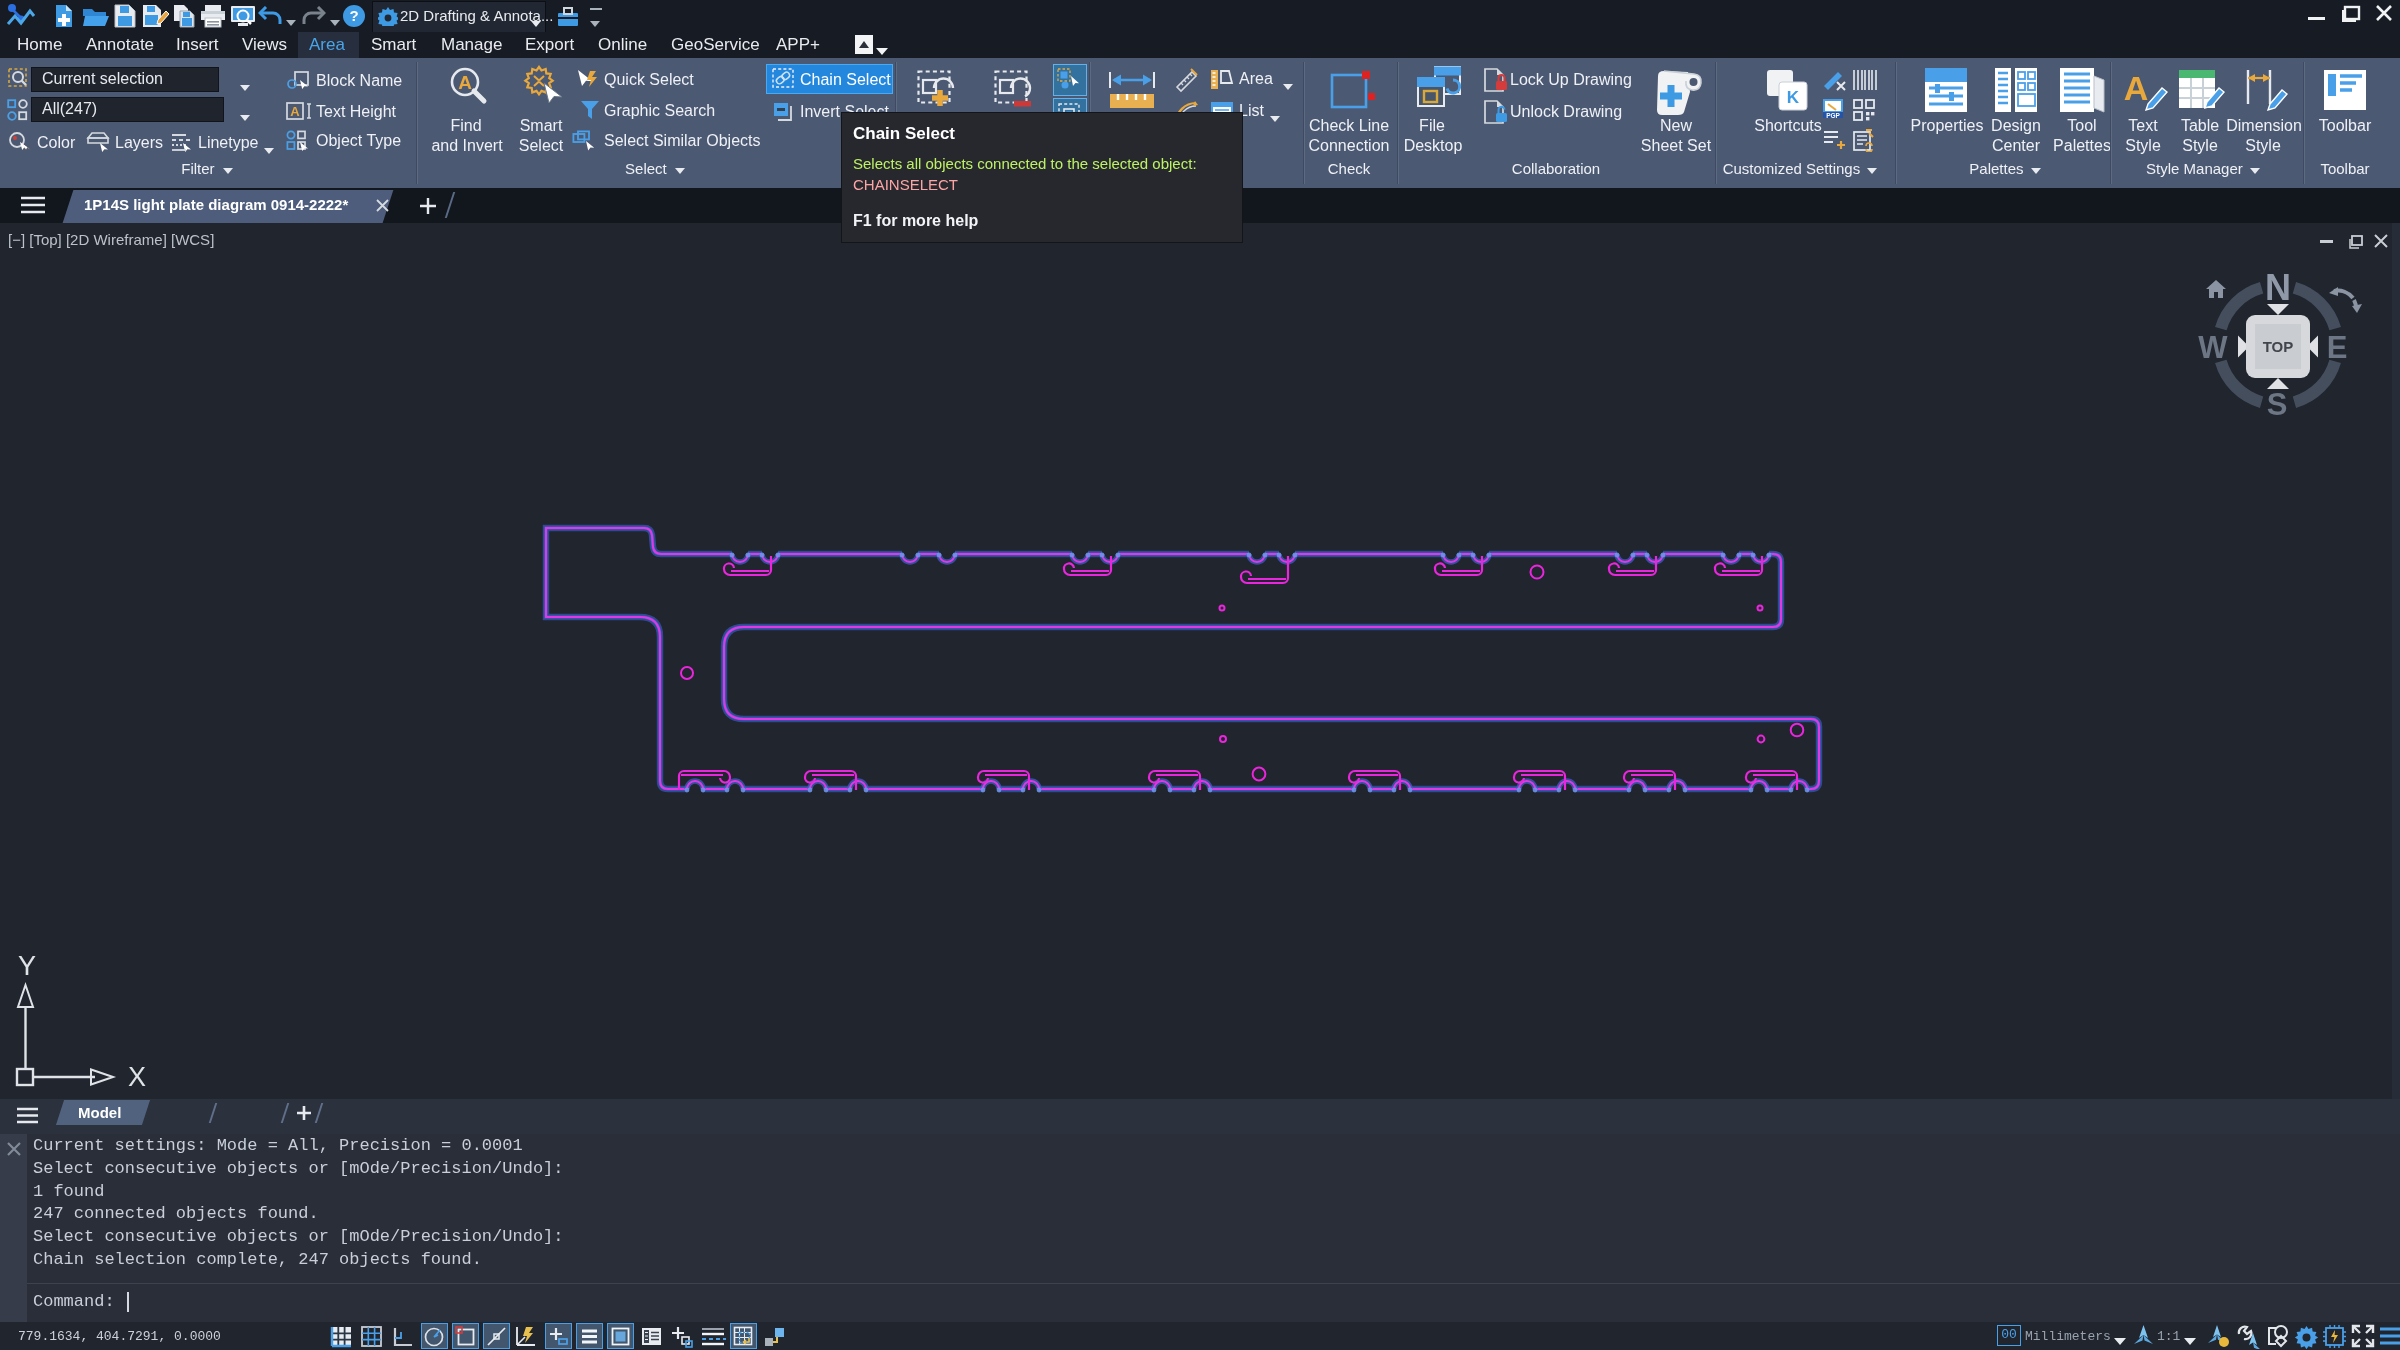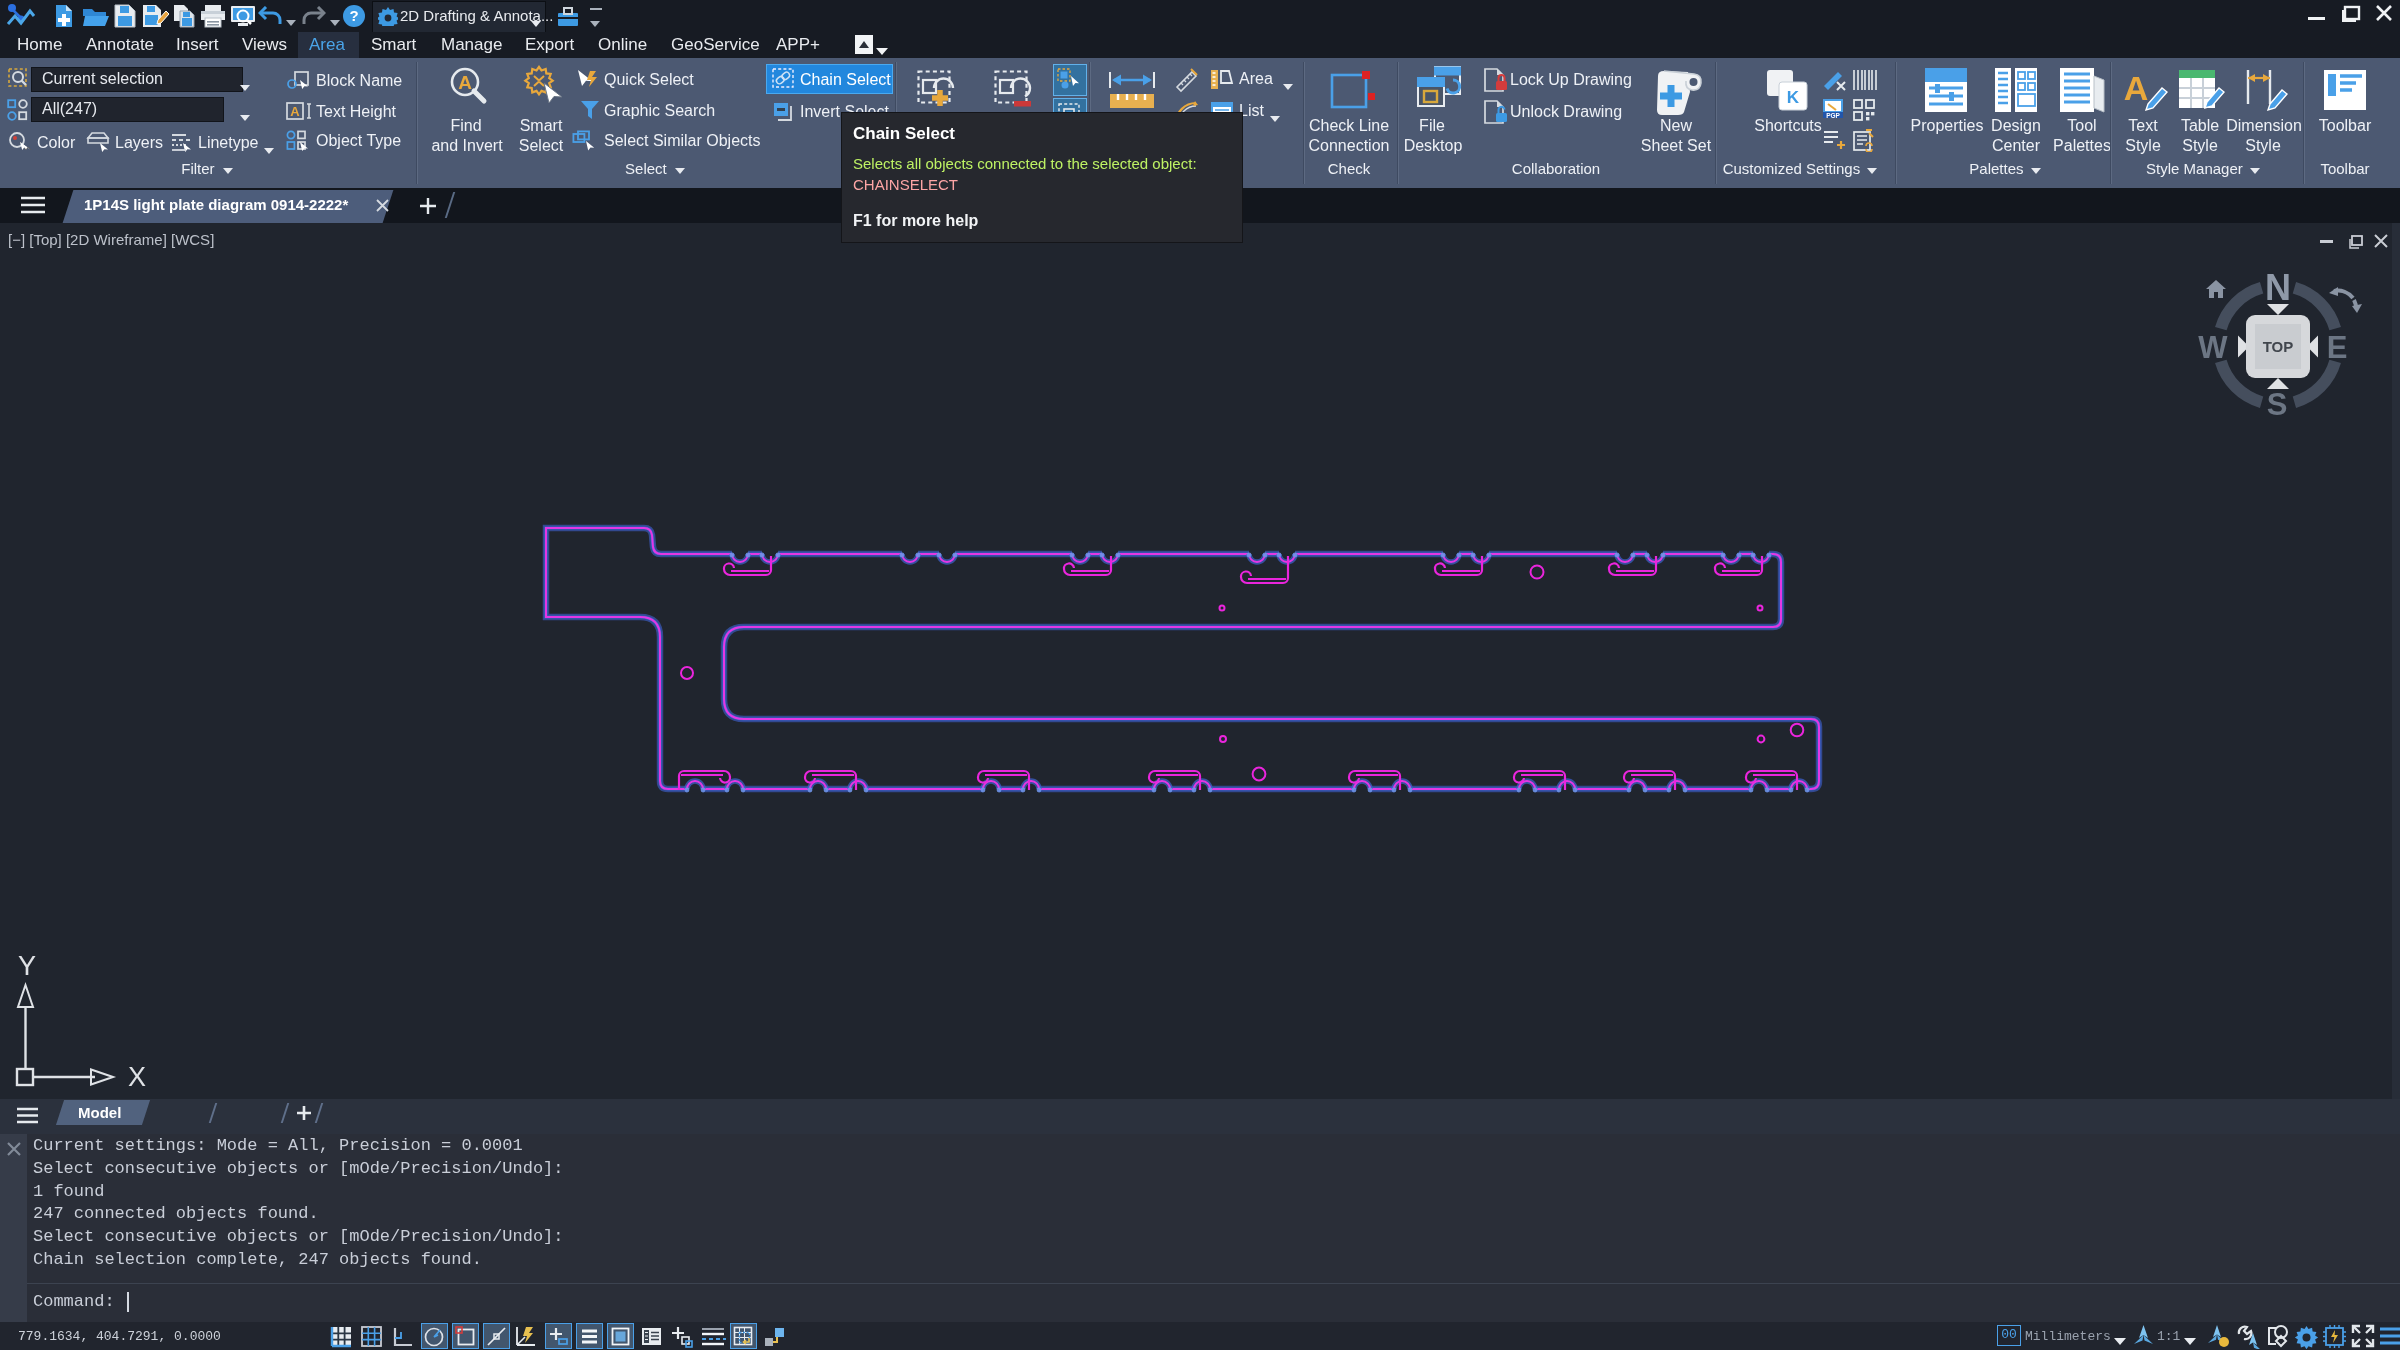--- a/index.html
+++ b/index.html
@@ -145,21 +145,21 @@
     </svg>
   <div class="abs" style="left:876px;top:9px"><span class="dn" style="border-top-color:#f2f4f6"></span></div>
 </div>
 <div id="ribbon">
 
   <svg class="abs" style="left:8px;top:10px" width="22" height="22" viewBox="0 0 22 22">
     <rect x="1" y="1" width="17" height="17" fill="none" stroke="#d8a83c" stroke-width="1.6" stroke-dasharray="3,2.4"></rect>
     <circle cx="10" cy="9" r="5" fill="none" stroke="#d5dae0" stroke-width="2"></circle>
     <path d="M13.5,12.5 L18,17" stroke="#d5dae0" stroke-width="2.4"></path>
   </svg>
-  <div class="abs" style="left:31px;top:9px;width:212px;height:25px;background:#20242d;border:1px solid #11141a;box-sizing:border-box">
+  <div class="abs" style="left:31px;top:9px;width:188px;height:25px;background:#20242d;border:1px solid #11141a;box-sizing:border-box">
     <div class="abs" style="left:10px;top:2px;font-size:16px;color:#e6e9ee">Current selection</div>
     <div class="abs" style="left:208px;top:9px"><span class="dns"></span></div>
   </div>
   <svg class="abs" style="left:7px;top:41px" width="22" height="22" viewBox="0 0 22 22">
     <rect x="1.2" y="1.2" width="7" height="7" fill="none" stroke="#4aa0e8" stroke-width="1.8"></rect>
     <circle cx="16" cy="5" r="3.8" fill="none" stroke="#d5dae0" stroke-width="1.8"></circle>
     <rect x="12.2" y="13.2" width="7" height="7" fill="none" stroke="#d5dae0" stroke-width="1.8"></rect>
     <circle cx="5" cy="17" r="3.8" fill="none" stroke="#4aa0e8" stroke-width="1.8"></circle>
   </svg>
   <div class="abs" style="left:31px;top:39px;width:193px;height:25px;background:#20242d;border:1px solid #11141a;box-sizing:border-box">

